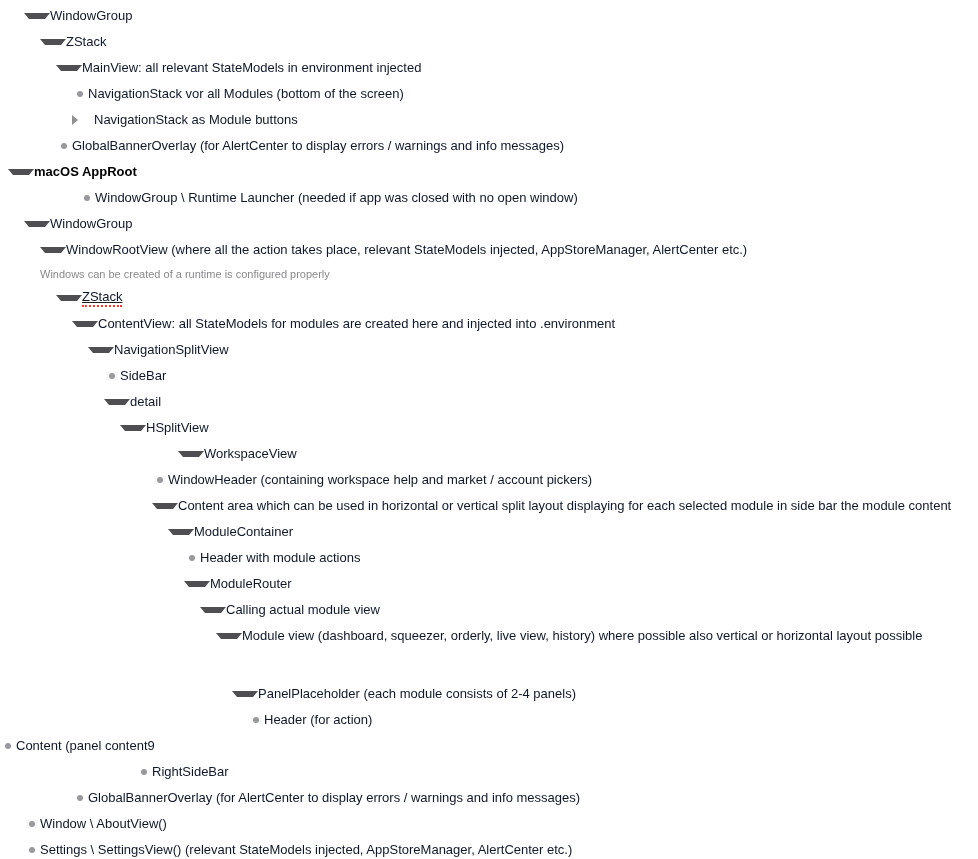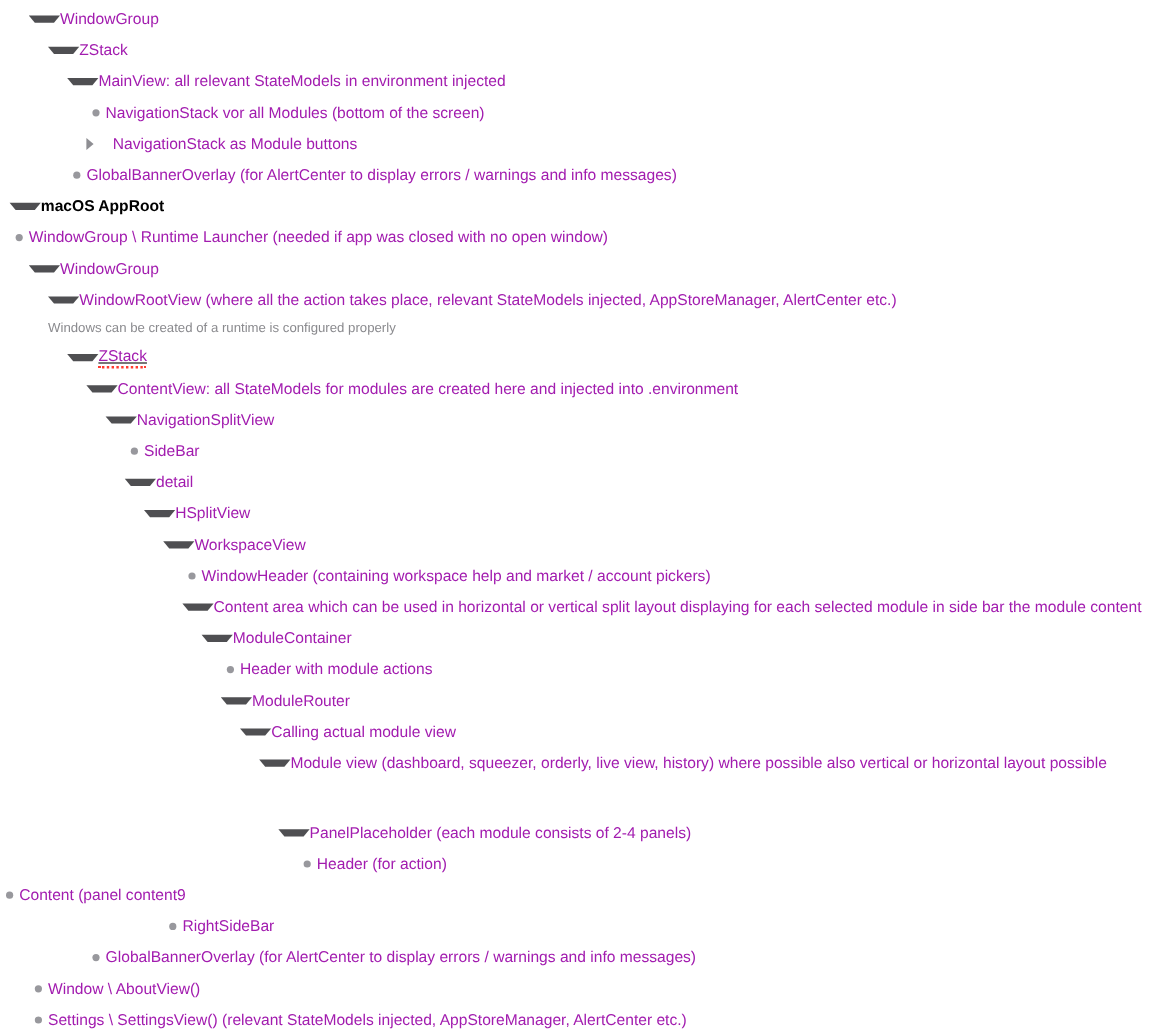--- a/index.html
+++ b/index.html
@@ -44,21 +44,21 @@
     border-bottom: 5px solid transparent;
     border-left: 6px solid #8e8e93;
   }
   .dot {
     width: 6px; height: 6px;
     border-radius: 50%;
     background: #98989d;
   }
   .label {
     font-size: 13px;
-    color: #a21caf;
+    color: #0f172a;
     line-height: 16px;
   }
   .label.bold {
     font-weight: bold;
     color: #000000;
   }
   .label.note {
     font-size: 11px;
     color: #8a8a8e;
   }
@@ -94,21 +94,21 @@
     <span class="label">NavigationStack as Module buttons</span>
   </div>
     <div class="row" style="padding-left: 56px;">
     <span class="glyph-box dot" style="background: rgb(152, 152, 157); width: 6px; min-width: 6px; height: 6px; margin: 0px 5px;"></span>
     <span class="label">GlobalBannerOverlay (for AlertCenter to display errors / warnings and info messages)</span>
   </div>
     <div class="row" style="padding-left: 8px;">
     <span class="glyph-box tri-down" style="border-top-color: rgb(79, 79, 82);"></span>
     <span class="label bold">macOS AppRoot</span>
   </div>
-    <div class="row" style="padding-left: 8px;">
+    <div class="row" style="padding-left: 38px; margin-left: 41px;">
     <span class="glyph-box dot" style="background: rgb(152, 152, 157); width: 6px; min-width: 6px; height: 6px; margin: 0px 5px;"></span>
     <span class="label">WindowGroup \ Runtime Launcher (needed if app was closed with no open window)</span>
   </div>
     <div class="row" style="padding-left: 24px;">
     <span class="glyph-box tri-down" style="border-top-color: rgb(79, 79, 82);"></span>
     <span class="label">WindowGroup</span>
   </div>
     <div class="row" style="padding-left: 40px;">
     <span class="glyph-box tri-down" style="border-top-color: rgb(79, 79, 82);"></span>
     <span class="label">WindowRootView (where all the action takes place, relevant StateModels injected, AppStoreManager, AlertCenter etc.)</span>
@@ -134,21 +134,21 @@
     <span class="label">SideBar</span>
   </div>
     <div class="row" style="padding-left: 104px;">
     <span class="glyph-box tri-down" style="border-top-color: rgb(79, 79, 82);"></span>
     <span class="label">detail</span>
   </div>
     <div class="row" style="padding-left: 120px;">
     <span class="glyph-box tri-down" style="border-top-color: rgb(79, 79, 82);"></span>
     <span class="label">HSplitView</span>
   </div>
-    <div class="row" style="padding-left: 136px;">
+    <div class="row" style="padding-left: 136px; margin-left: 42px;">
     <span class="glyph-box tri-down" style="border-top-color: rgb(79, 79, 82);"></span>
     <span class="label">WorkspaceView</span>
   </div>
     <div class="row" style="padding-left: 152px;">
     <span class="glyph-box dot" style="background: rgb(152, 152, 157); width: 6px; min-width: 6px; height: 6px; margin: 0px 5px;"></span>
     <span class="label">WindowHeader (containing workspace help and market / account pickers)</span>
   </div>
     <div class="row" style="padding-left: 152px;">
     <span class="glyph-box tri-down" style="border-top-color: rgb(79, 79, 82);"></span>
     <span class="label">Content area which can be used in horizontal or vertical split layout displaying for each selected module in side bar the module content</span>

